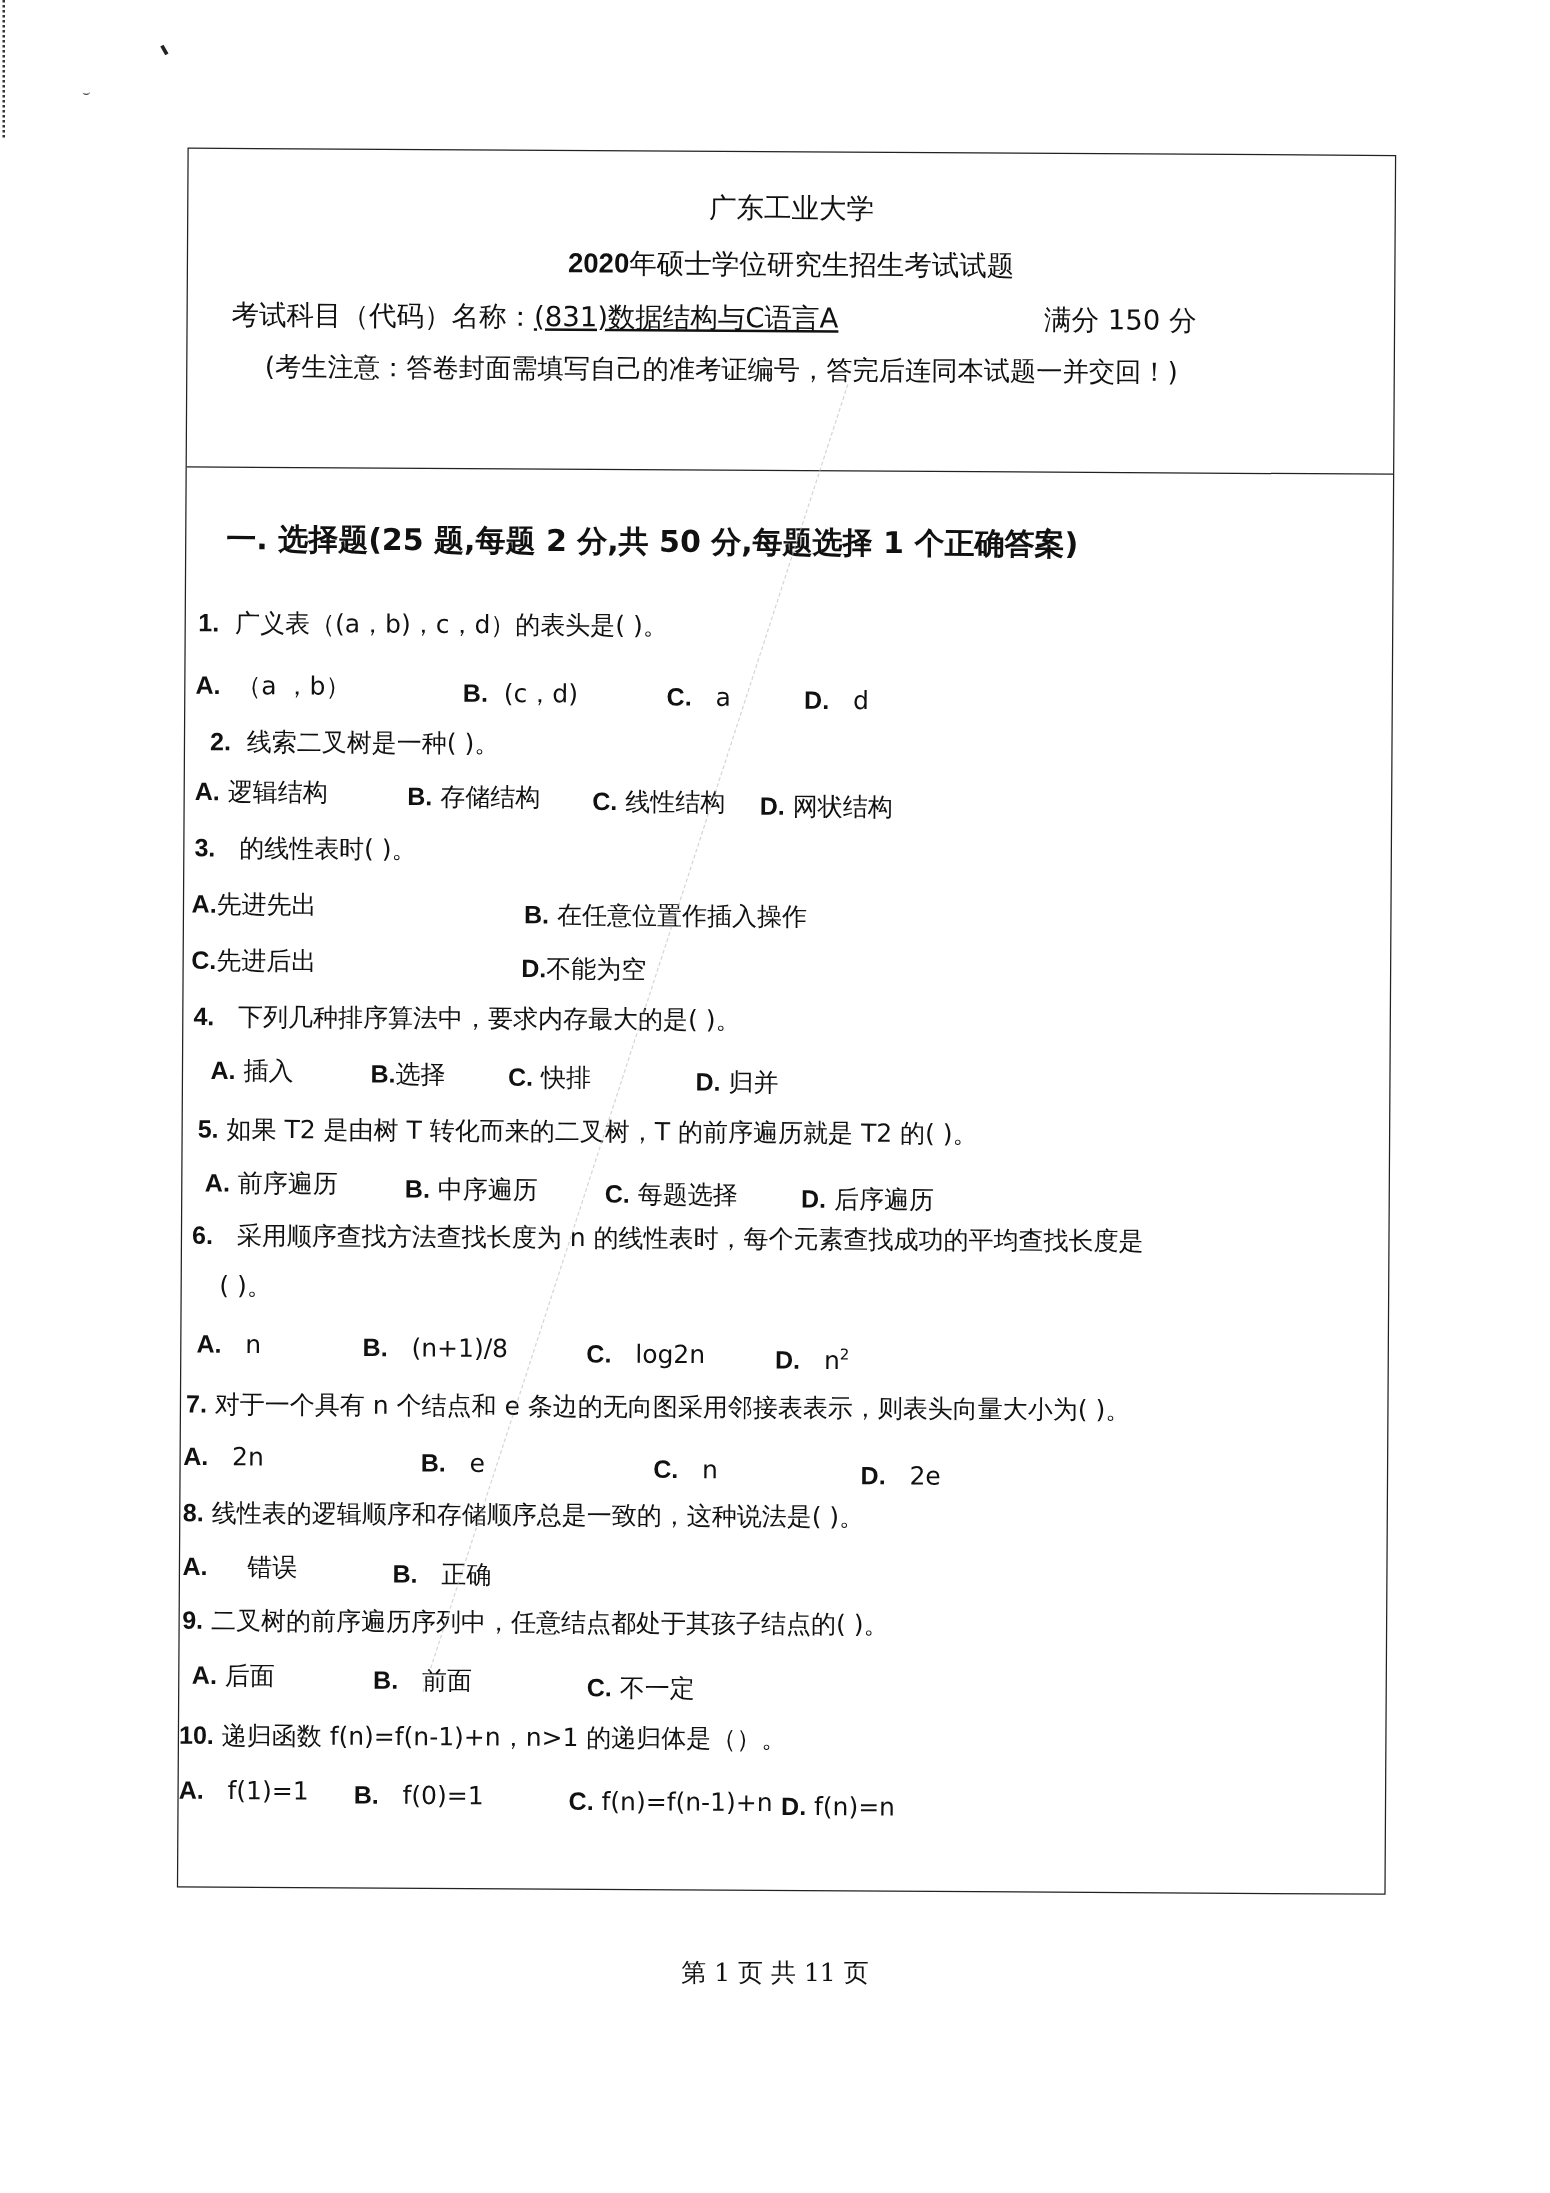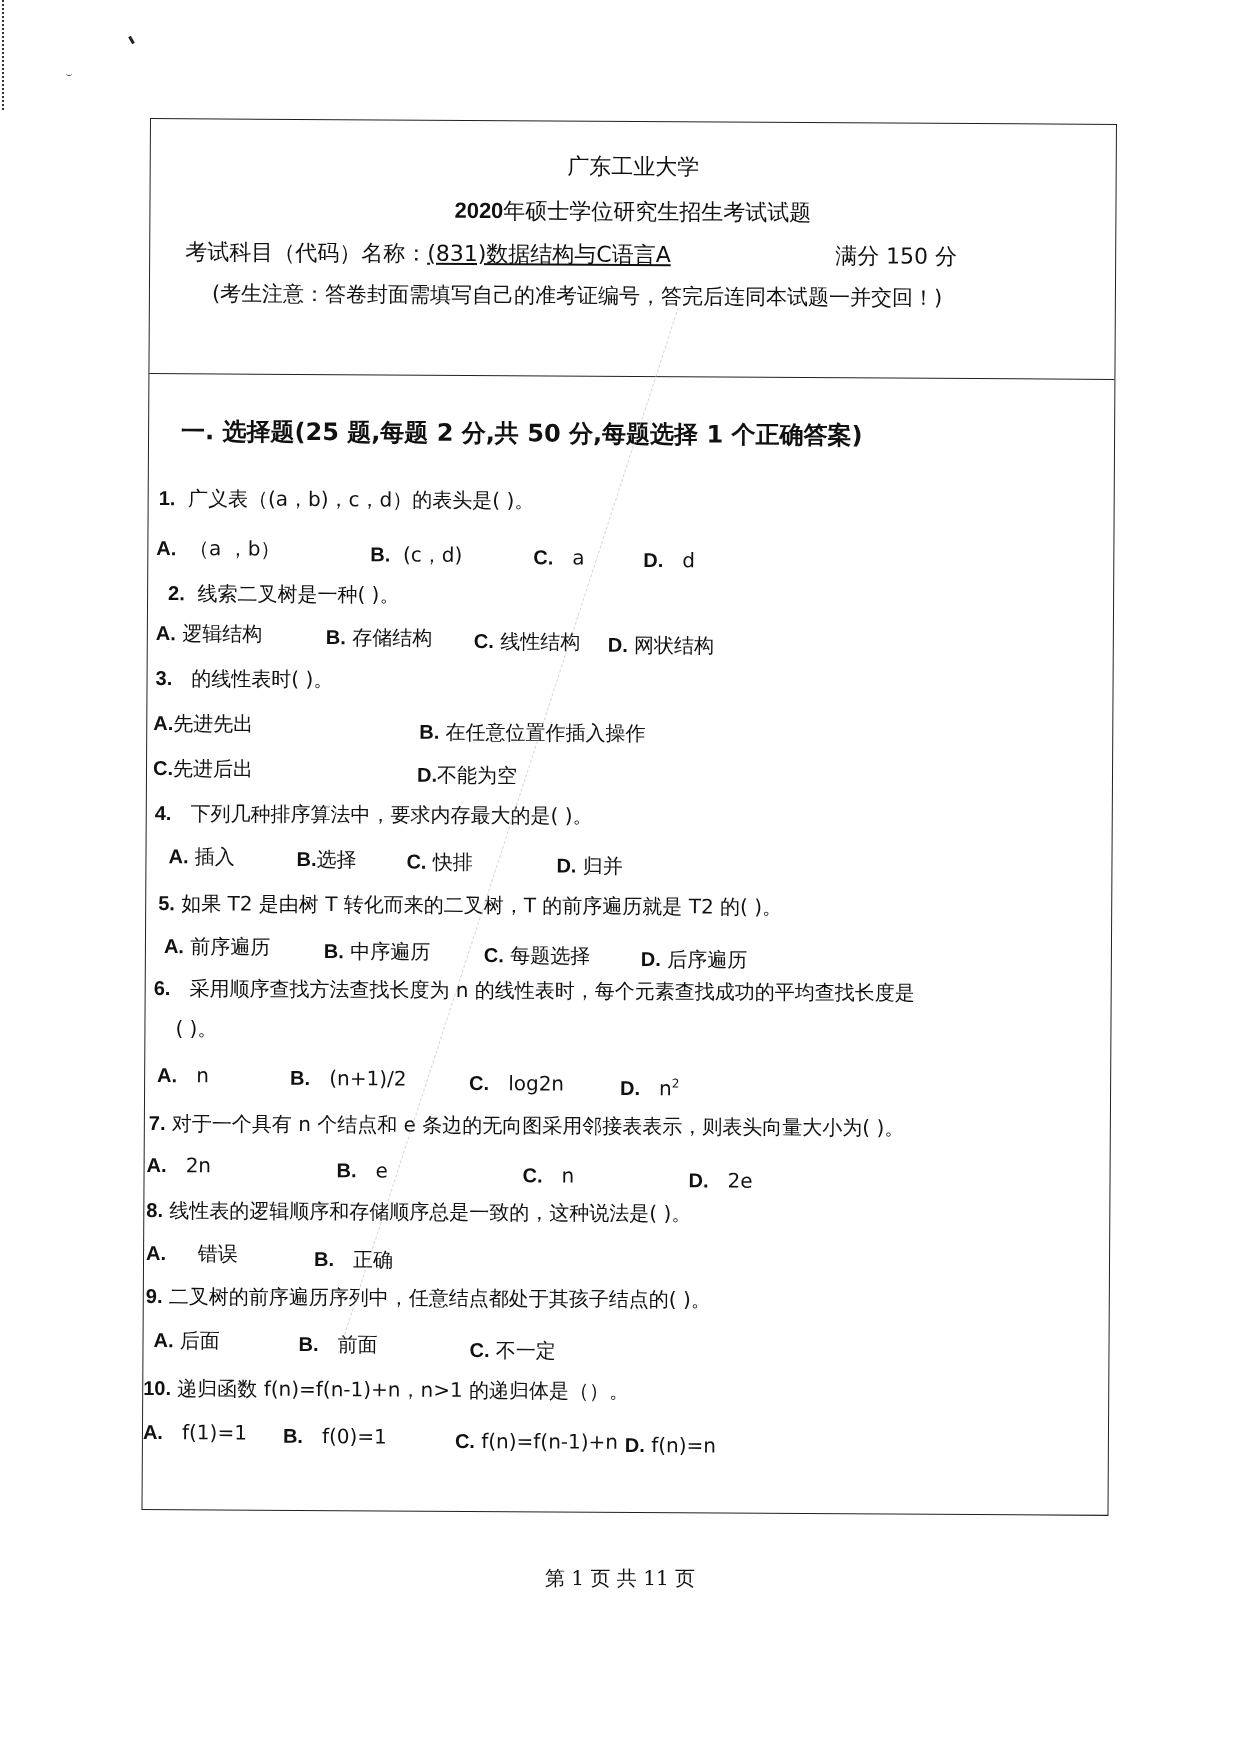--- a/index.html
+++ b/index.html
@@ -87,21 +87,21 @@
 
     <div class="q" style="left:12px;top:515px"><span class="num">5.</span>&nbsp;<span>如果 T2 是由树 T 转化而来的二叉树，T 的前序遍历就是 T2 的(    )。</span></div>
     <div class="opt" style="left:18px;top:558px"><span class="lbl">A.</span>&nbsp;<span>前序遍历</span></div>
     <div class="opt" style="left:178px;top:562px"><span class="lbl">B.</span>&nbsp;<span>中序遍历</span></div>
     <div class="opt" style="left:338px;top:565px"><span class="lbl">C.</span>&nbsp;<span>每题选择</span></div>
     <div class="opt" style="left:495px;top:568px"><span class="lbl">D.</span>&nbsp;<span>后序遍历</span></div>
 
     <div class="q" style="left:8px;top:600px"><span class="num">6.</span>&nbsp;&nbsp;&nbsp;<span>采用顺序查找方法查找长度为 n 的线性表时，每个元素查找成功的平均查找长度是</span></div>
     <div class="q" style="left:30px;top:640px">(    )。</div>
     <div class="opt" style="left:12px;top:688px"><span class="lbl">A.</span>&nbsp;&nbsp;&nbsp;<span>n</span></div>
-    <div class="opt" style="left:145px;top:690px"><span class="lbl">B.</span>&nbsp;&nbsp;&nbsp;<span>(n+1)/2</span></div>
+    <div class="opt" style="left:145px;top:690px"><span class="lbl">B.</span>&nbsp;&nbsp;&nbsp;<span>(n+1)/8</span></div>
     <div class="opt" style="left:324px;top:694px"><span class="lbl">C.</span>&nbsp;&nbsp;&nbsp;<span>log2n</span></div>
     <div class="opt" style="left:475px;top:698px"><span class="lbl">D.</span>&nbsp;&nbsp;&nbsp;<span>n</span><sup>2</sup></div>
 
     <div class="q" style="left:4px;top:735px"><span class="num">7.</span>&nbsp;<span>对于一个具有 n 个结点和 e 条边的无向图采用邻接表表示，则表头向量大小为(    )。</span></div>
     <div class="opt" style="left:2px;top:778px"><span class="lbl">A.</span>&nbsp;&nbsp;&nbsp;<span>2n</span></div>
     <div class="opt" style="left:192px;top:782px"><span class="lbl">B.</span>&nbsp;&nbsp;&nbsp;<span>e</span></div>
     <div class="opt" style="left:378px;top:786px"><span class="lbl">C.</span>&nbsp;&nbsp;&nbsp;<span>n</span></div>
     <div class="opt" style="left:544px;top:790px"><span class="lbl">D.</span>&nbsp;&nbsp;&nbsp;<span>2e</span></div>
 
     <div class="q" style="left:2px;top:822px"><span class="num">8.</span>&nbsp;<span>线性表的逻辑顺序和存储顺序总是一致的，这种说法是(    )。</span></div>

